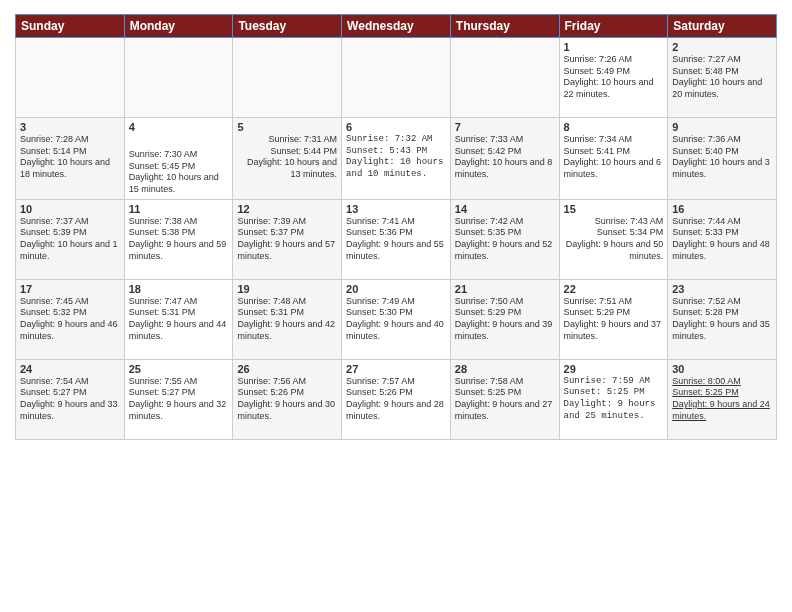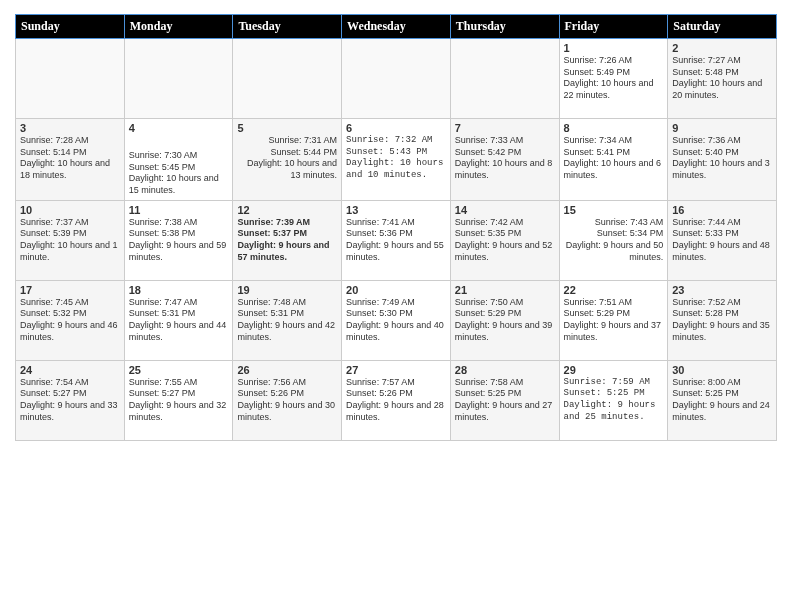--- a/index.html
+++ b/index.html
@@ -53,28 +53,27 @@
     .location-title {
       font-size: 14px;
       color: #555;
     }
     table {
       width: 100%;
       border-collapse: collapse;
       table-layout: fixed;
     }
     th {
-      background-color: #000000;
+      background-color: #7f1d1d;
       color: #fff;
       font-size: 12px;
       font-weight: bold;
       text-align: left;
       padding: 4px 5px;
       border: 1px solid #4a90d9;
-      font-family: Liberation Serif, serif;
     }
     td {
       border: 1px solid #ccc;
       vertical-align: top;
       padding: 3px 4px;
       font-size: 9.5px;
       color: #333;
       height: 80px;
       background: #fff;
     }
@@ -195,21 +194,21 @@
 Daylight: 10 hours and 1 minute.</div>
         </td>
         <td>
           <span class="day-number">11</span>
           <div class="day-info" style="white-space: pre-line;">Sunrise: 7:38 AM
 Sunset: 5:38 PM
 Daylight: 9 hours and 59 minutes.</div>
         </td>
         <td>
           <span class="day-number">12</span>
-          <div class="day-info" style="white-space: pre-line; font-weight: bold;">Sunrise: 7:39 AM
+          <div class="day-info" style="white-space: pre-line;">Sunrise: 7:39 AM
 Sunset: 5:37 PM
 Daylight: 9 hours and 57 minutes.</div>
         </td>
         <td>
           <span class="day-number">13</span>
           <div class="day-info" style="white-space: pre-line;">Sunrise: 7:41 AM
 Sunset: 5:36 PM
 Daylight: 9 hours and 55 minutes.</div>
         </td>
         <td>
@@ -307,19 +306,19 @@
 Daylight: 9 hours and 27 minutes.</div>
         </td>
         <td>
           <span class="day-number">29</span>
           <div class="day-info" style="white-space: pre-line; font-family: Liberation Mono, monospace;">Sunrise: 7:59 AM
 Sunset: 5:25 PM
 Daylight: 9 hours and 25 minutes.</div>
         </td>
         <td>
           <span class="day-number">30</span>
-          <div class="day-info" style="white-space: pre-line;">Sunrise: 8:00 AM
+          <div class="day-info" style="white-space: pre-line; text-decoration: underline;">Sunrise: 8:00 AM
 Sunset: 5:25 PM
 Daylight: 9 hours and 24 minutes.</div>
         </td>
       </tr>
     </tbody>
 </table>
 
 </body></html>

